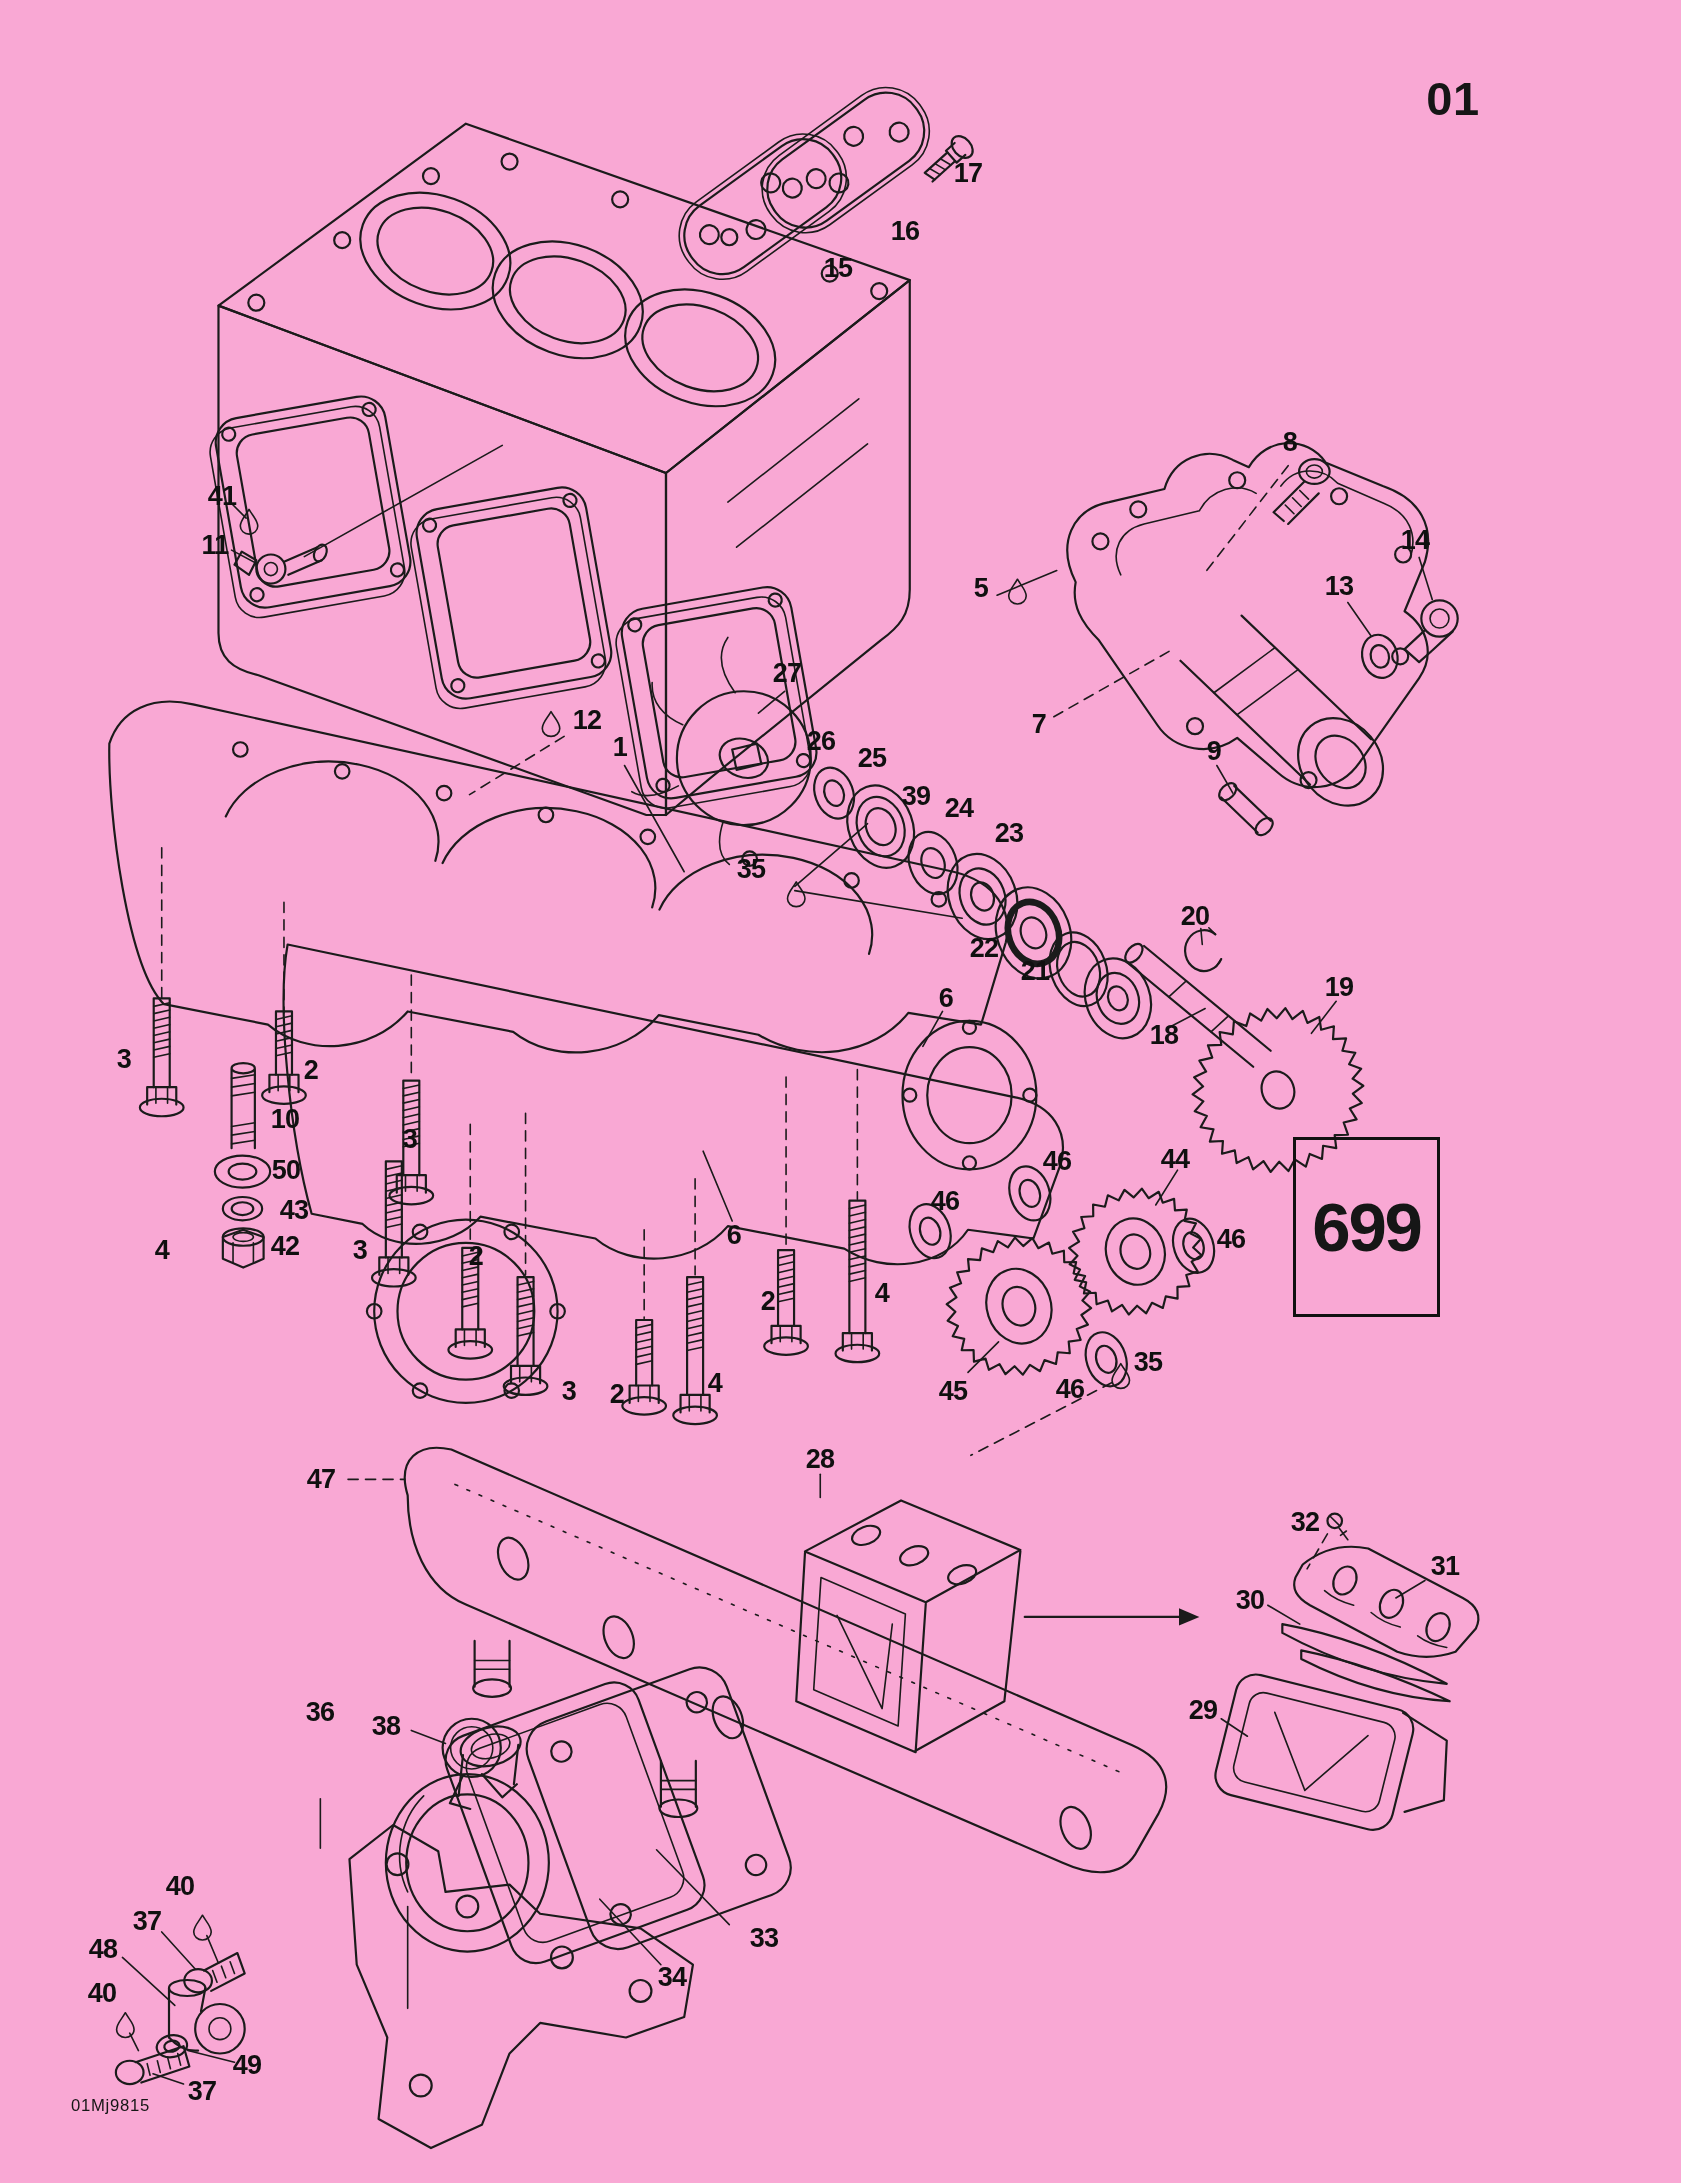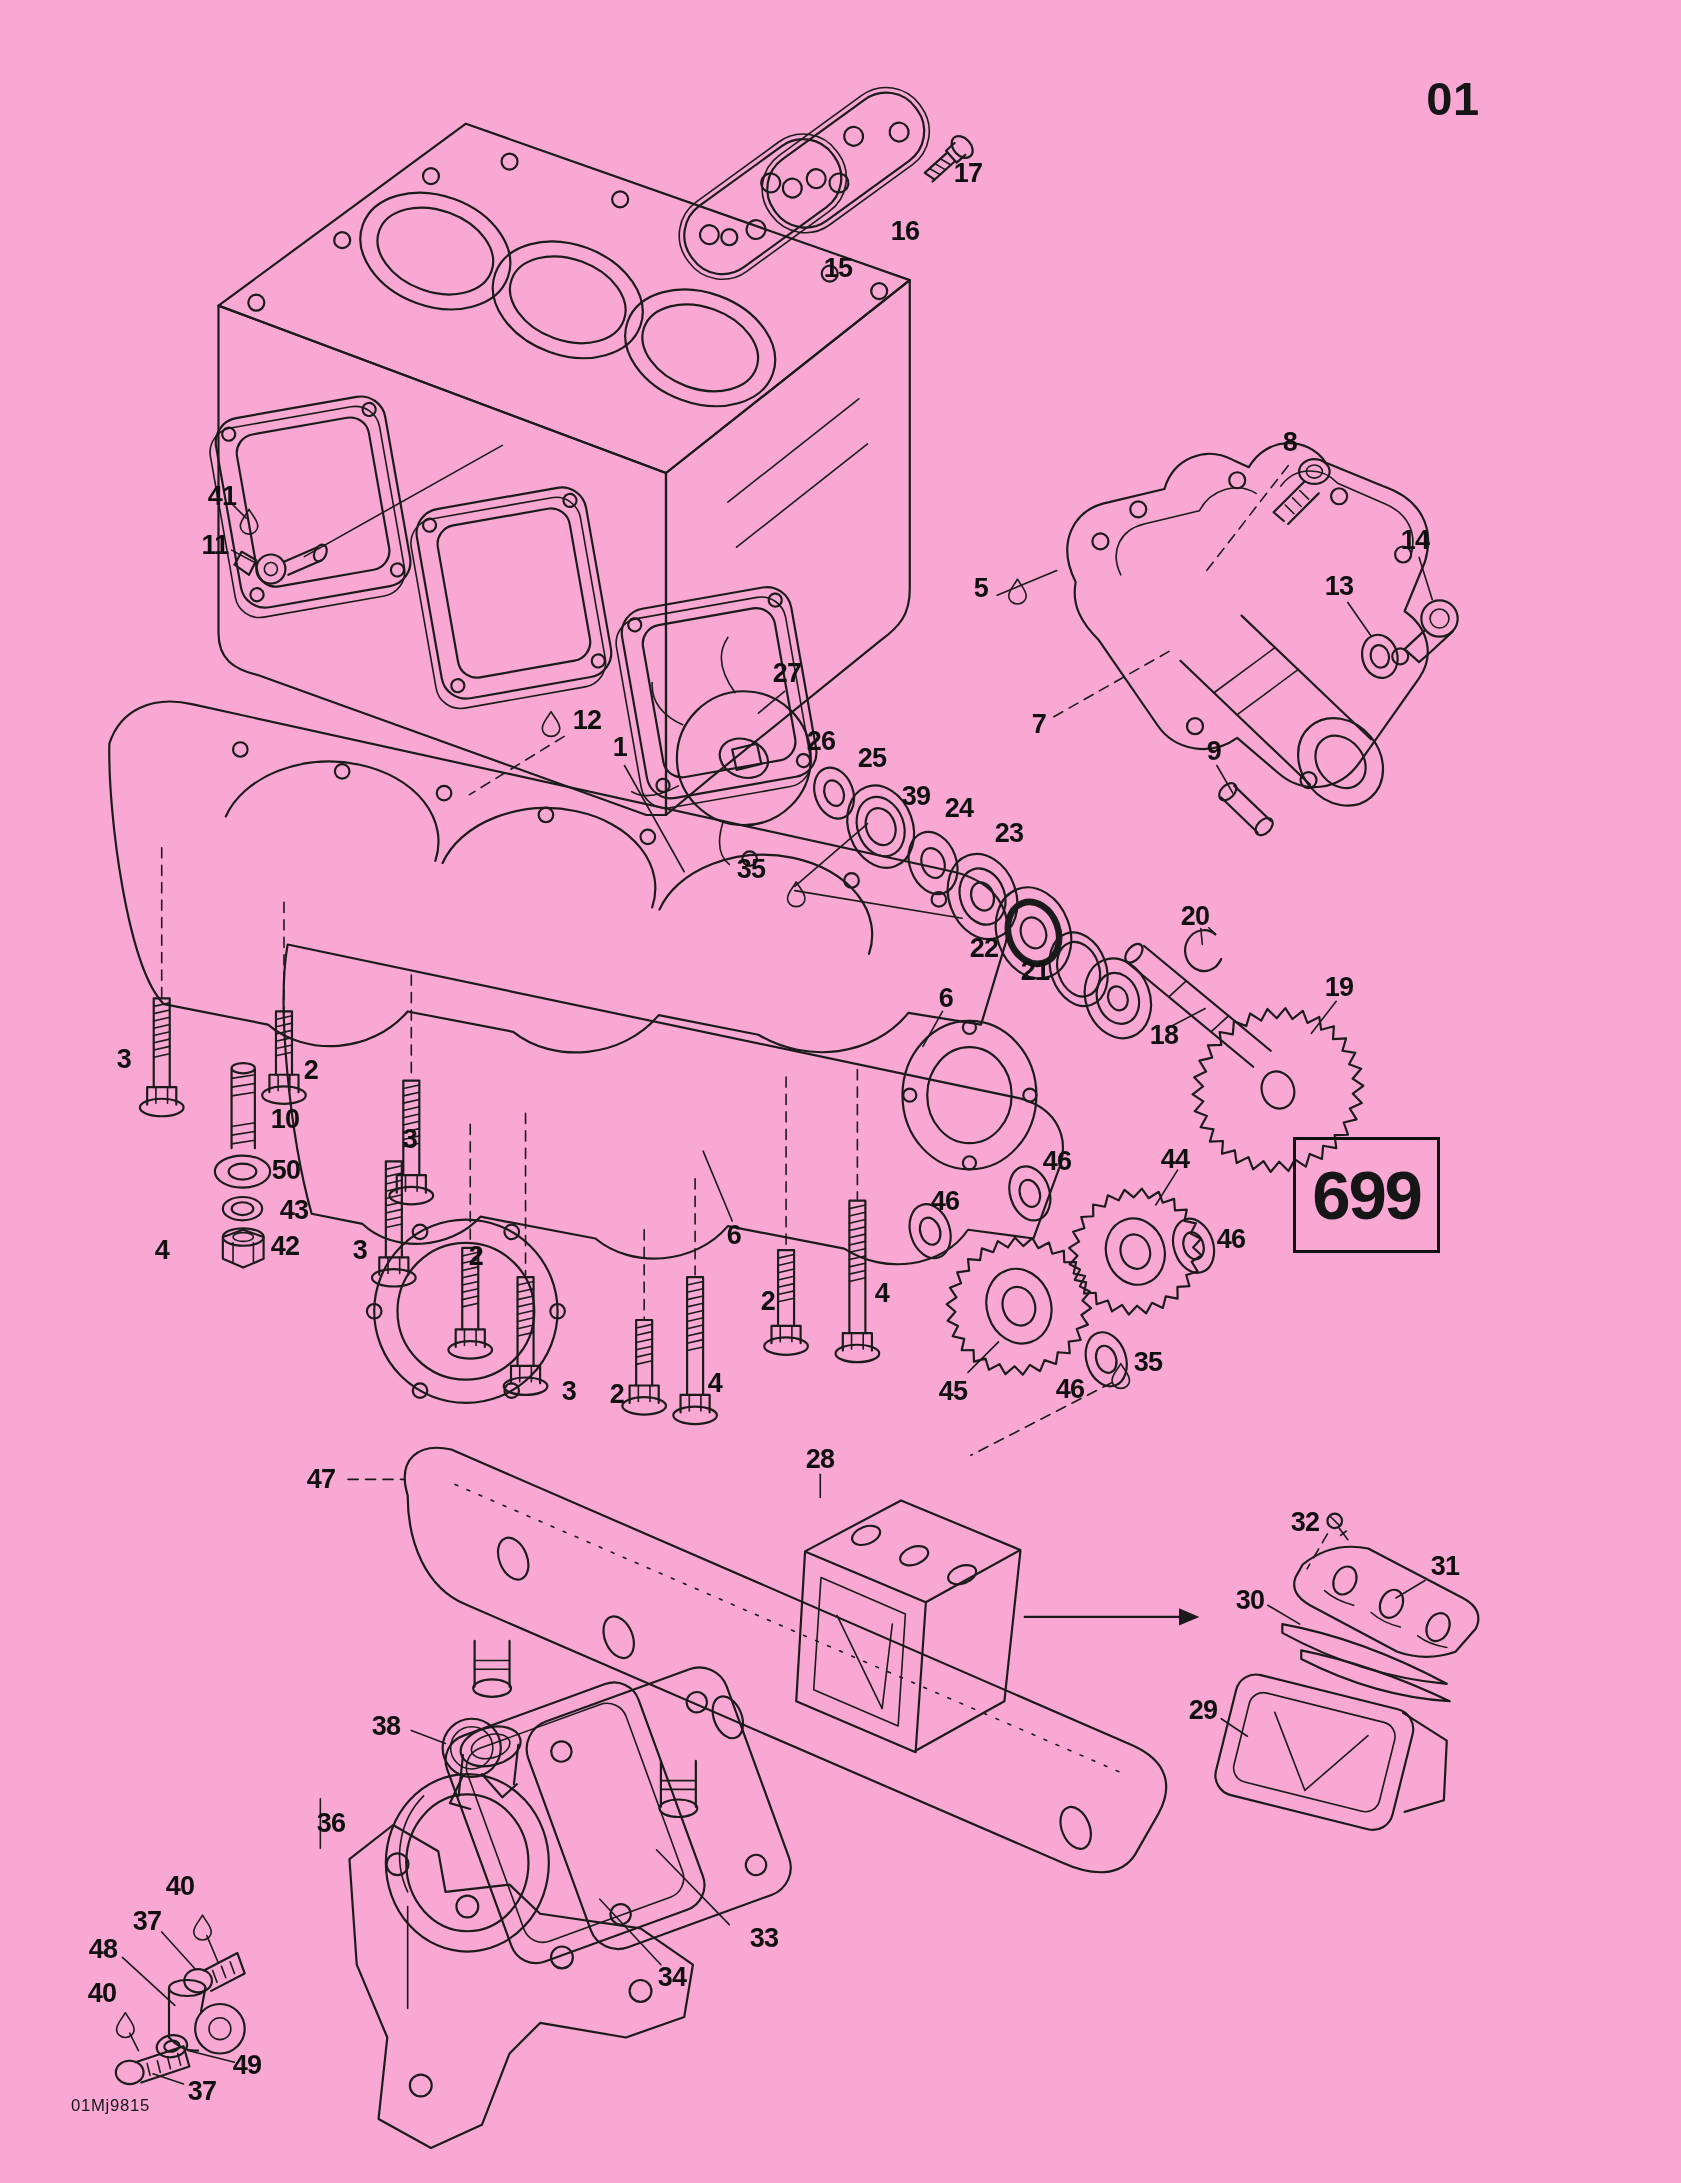--- a/index.html
+++ b/index.html
@@ -6,21 +6,21 @@
   #page{position:relative;width:1682px;height:2183px;background:#f9a8d4;overflow:hidden;
         font-family:"Liberation Sans",sans-serif;color:#161616;}
   #art{position:absolute;left:0;top:0;width:1682px;height:2183px;}
   .ln{stroke:#1b1b1b;fill:none;stroke-width:3;stroke-linecap:round;stroke-linejoin:round;}
   .thin{stroke-width:2.2;}
   .thick{stroke-width:9;}
   .callout{position:absolute;transform:translate(-50%,-50%);
            font-weight:700;font-size:27px;letter-spacing:-0.7px;color:#101010;white-space:nowrap;}
   .page-code{position:absolute;left:1453px;top:98px;transform:translate(-50%,-50%);
              font-weight:700;font-size:47px;letter-spacing:0.7px;}
-  .model-box{position:absolute;left:1293px;top:1137px;width:147px;height:116px;
+  .model-box{position:absolute;left:1293px;top:1137px;width:147px;height:180px;
              border:3.6px solid #111;box-sizing:border-box;display:flex;align-items:center;justify-content:center;
              font-weight:700;font-size:69px;letter-spacing:-2.2px;}
   .watermark{position:absolute;left:71px;top:2096px;font-size:16.7px;font-weight:400;letter-spacing:0.7px;}
 </style>
 </head>
 <body>
 
 <div id="page">
 
   <svg id="art" viewBox="0 0 2311 3000">
@@ -673,21 +673,21 @@
       <span class="callout" style="left: 882px; top: 1293px;">4</span>
       <span class="callout" style="left: 1070px; top: 1389px;">46</span>
       <span class="callout" style="left: 953px; top: 1391px;">45</span>
       <span class="callout" style="left: 1148px; top: 1362px;">35</span>
       <span class="callout" style="left: 569px; top: 1391px;">3</span>
       <span class="callout" style="left: 617px; top: 1394px;">2</span>
       <span class="callout" style="left: 715px; top: 1383px;">4</span>
       <span class="callout" style="left: 321px; top: 1479px;">47</span>
       <span class="callout" style="left: 820px; top: 1459px;">28</span>
       <span class="callout" style="left: 386px; top: 1726px;">38</span>
-      <span class="callout" style="left: 320px; top: 1823px; margin-left: 11px;">36</span>
+      <span class="callout" style="left: 320px; top: 1712px;">36</span>
       <span class="callout" style="left: 1305px; top: 1522px;">32</span>
       <span class="callout" style="left: 1445px; top: 1566px;">31</span>
       <span class="callout" style="left: 1250px; top: 1600px;">30</span>
       <span class="callout" style="left: 1203px; top: 1710px;">29</span>
       <span class="callout" style="left: 741px; top: 1938px; margin-left: 23px;">33</span>
       <span class="callout" style="left: 672px; top: 1977px;">34</span>
       <span class="callout" style="left: 180px; top: 1886px;">40</span>
       <span class="callout" style="left: 147px; top: 1921px;">37</span>
       <span class="callout" style="left: 103px; top: 1949px;">48</span>
       <span class="callout" style="left: 102px; top: 1993px;">40</span>

